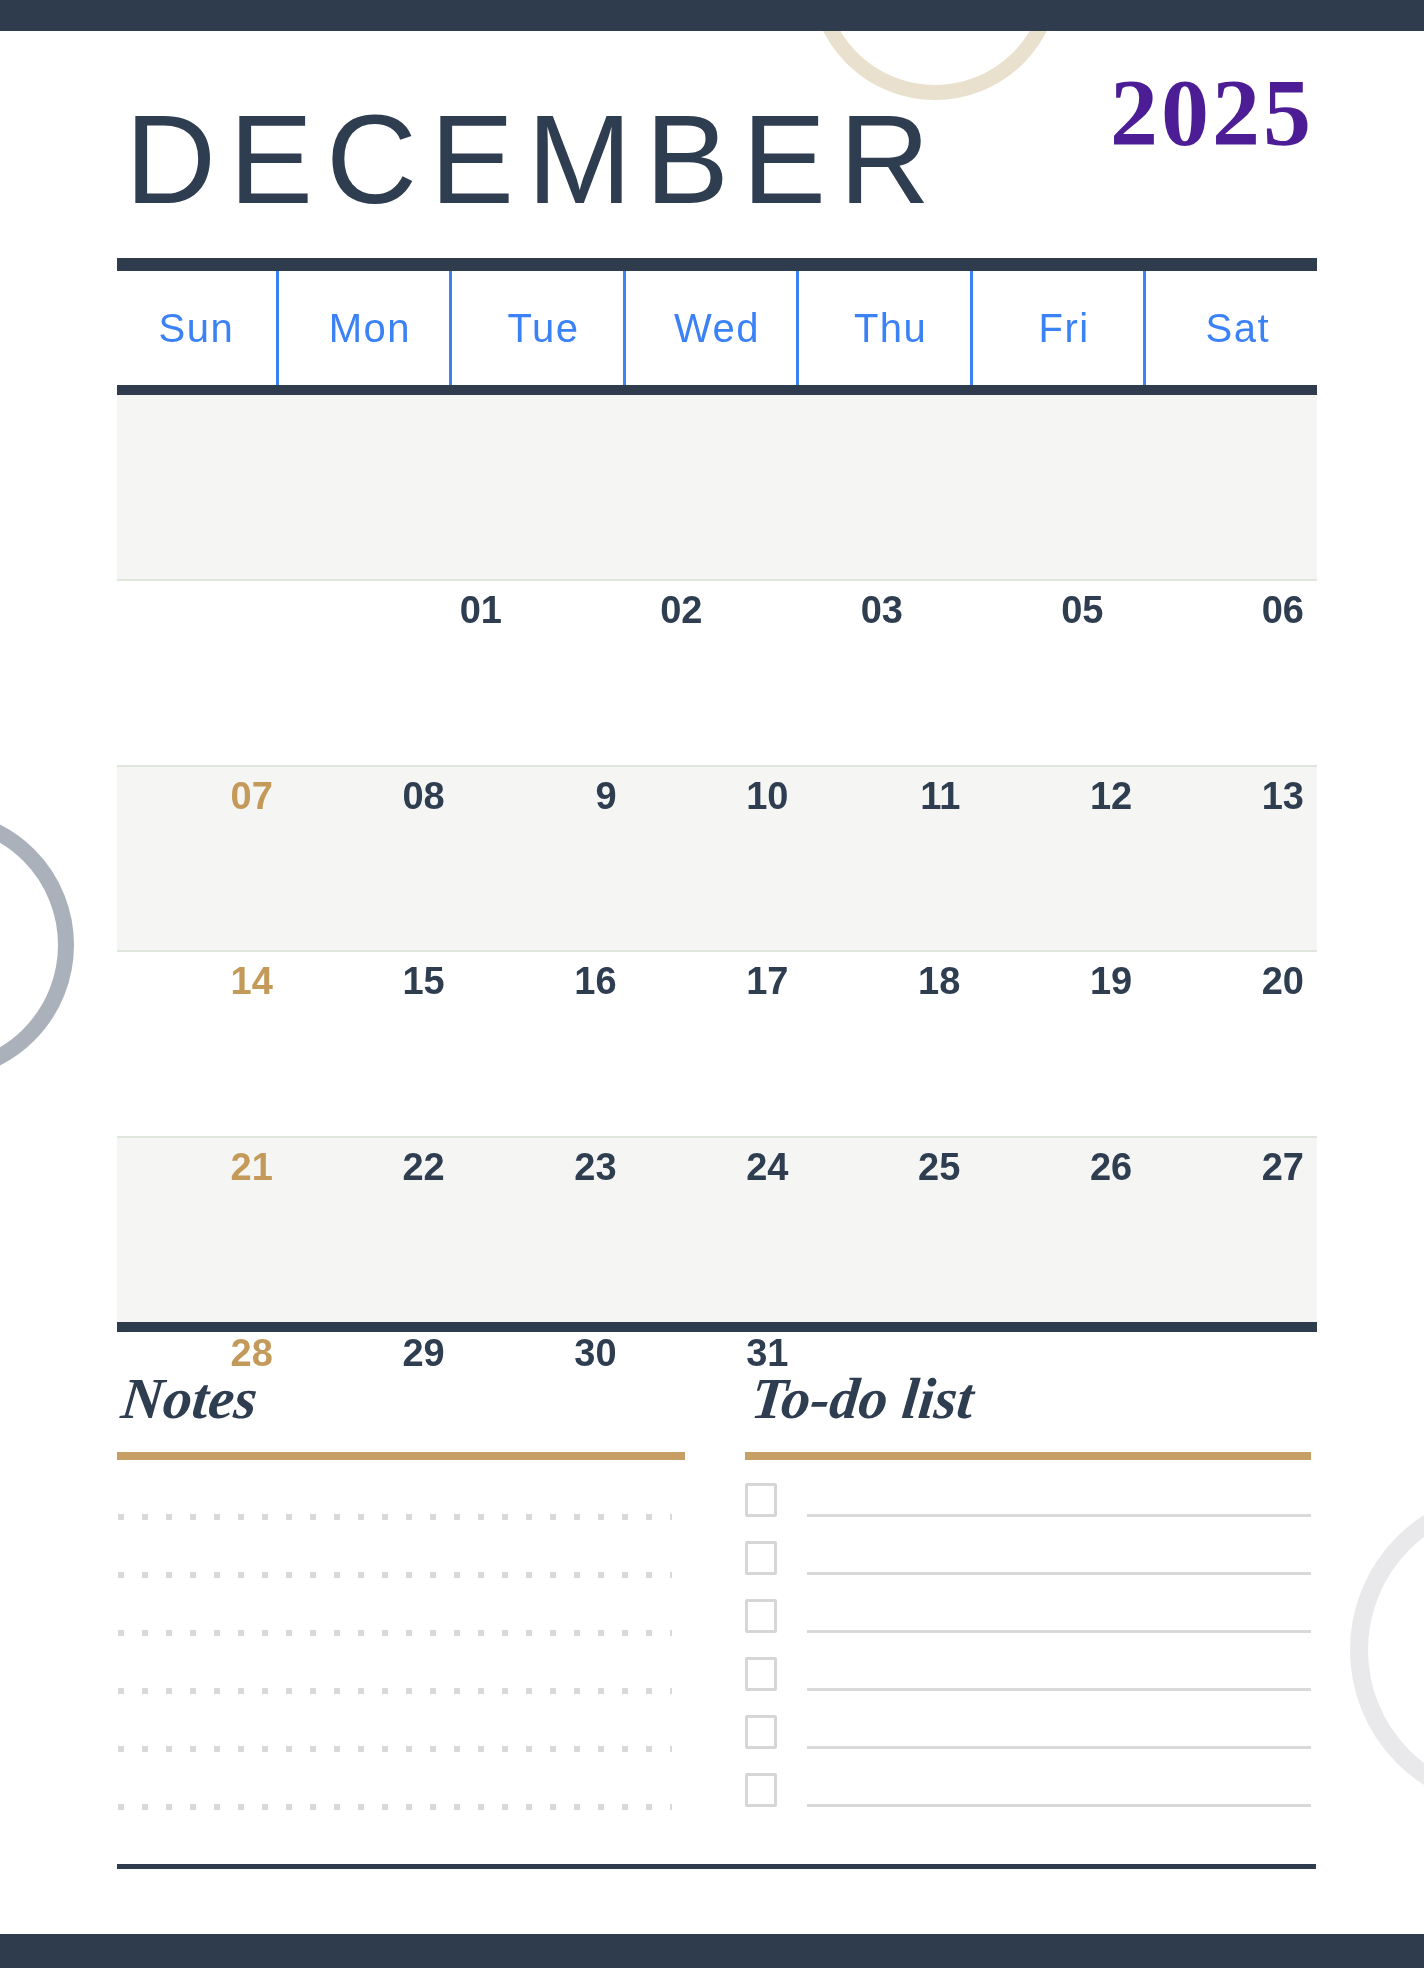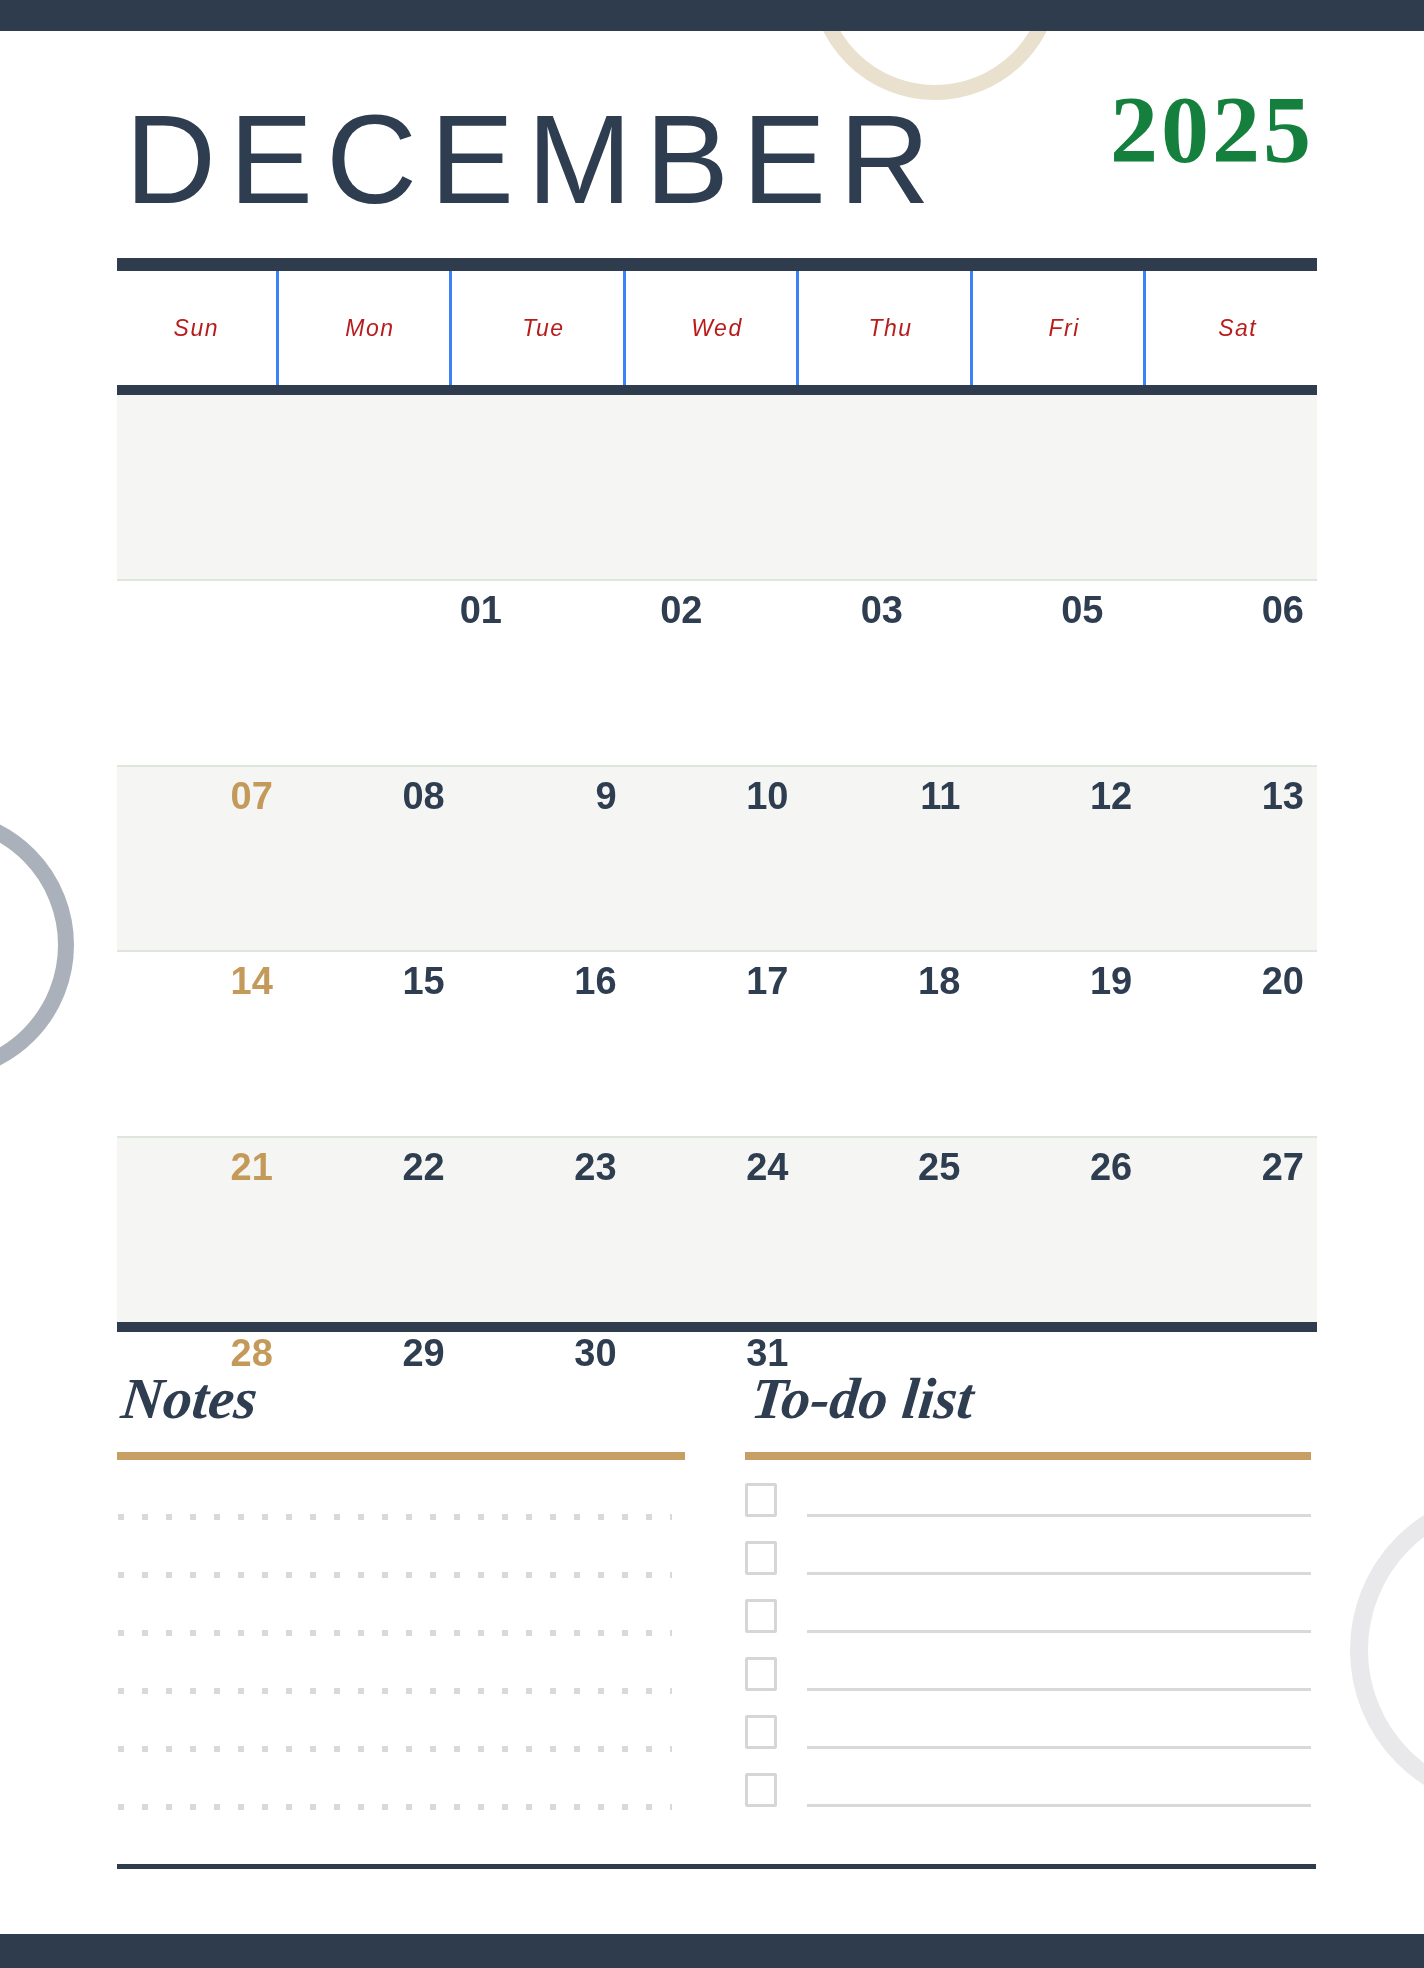--- a/index.html
+++ b/index.html
@@ -21,36 +21,36 @@
   .footbar { position:absolute; left:0; top:1934px; width:100%; height:34px; background:#2e3c4e; }
   .footline{ position:absolute; left:117px; top:1864px; width:1199px; height:5px; background:#2e3c4e; }
 
   
   .month {
     position:absolute; left:112px; top:84px; margin:13px;
     font-size:126px; font-weight:300; line-height:1; letter-spacing:13px;
     color:#2e3d50;
   }
   .year {
-    position:absolute; right:110px; top:82px;
+    position:absolute; right:110px; top:65px;
     font-family:"Liberation Serif", serif; font-weight:700;
-    font-size:96px; line-height:1; letter-spacing:3px; color:#15803d;
+    font-size:96px; line-height:1; letter-spacing:3px; color:#4c1d95;
   }
 
   
   .sep { position:absolute; left:117px; width:1200px; background:#2e3c4e; }
   .sep1 { top:258px;  height:13px; }
   .sep2 { top:385px;  height:10px; }
   .sep3 { top:1322px; height:10px; }
 
   
   .dow-row { position:absolute; left:117px; top:271px; width:1200px; height:114px; display:flex; }
   .dow {
     flex:1; display:flex; align-items:center; justify-content:center;
-    color:#b91c1c; font-size:23px; letter-spacing:1.5px;font-style:italic;
+    color:#3b82f6; font-size:40px; letter-spacing:1.5px;
   }
   .dow + .dow { border-left:3px solid #3b82f6;padding-left:12px; }
 
   
   .grid { position:absolute; left:117px; top:395px; width:1200px; height:927px; display:flex; flex-direction:column; }
   .row  { flex:1; display:flex;align-items:flex-end; }
   .row:nth-child(odd) { background:#f5f6f4; }
   .row + .row { border-top:2px solid #dfe7dc; }
   .cell { flex:1; position:relative; }
   .cell + .cell { border-left:3px solid #dfe7dc; }

